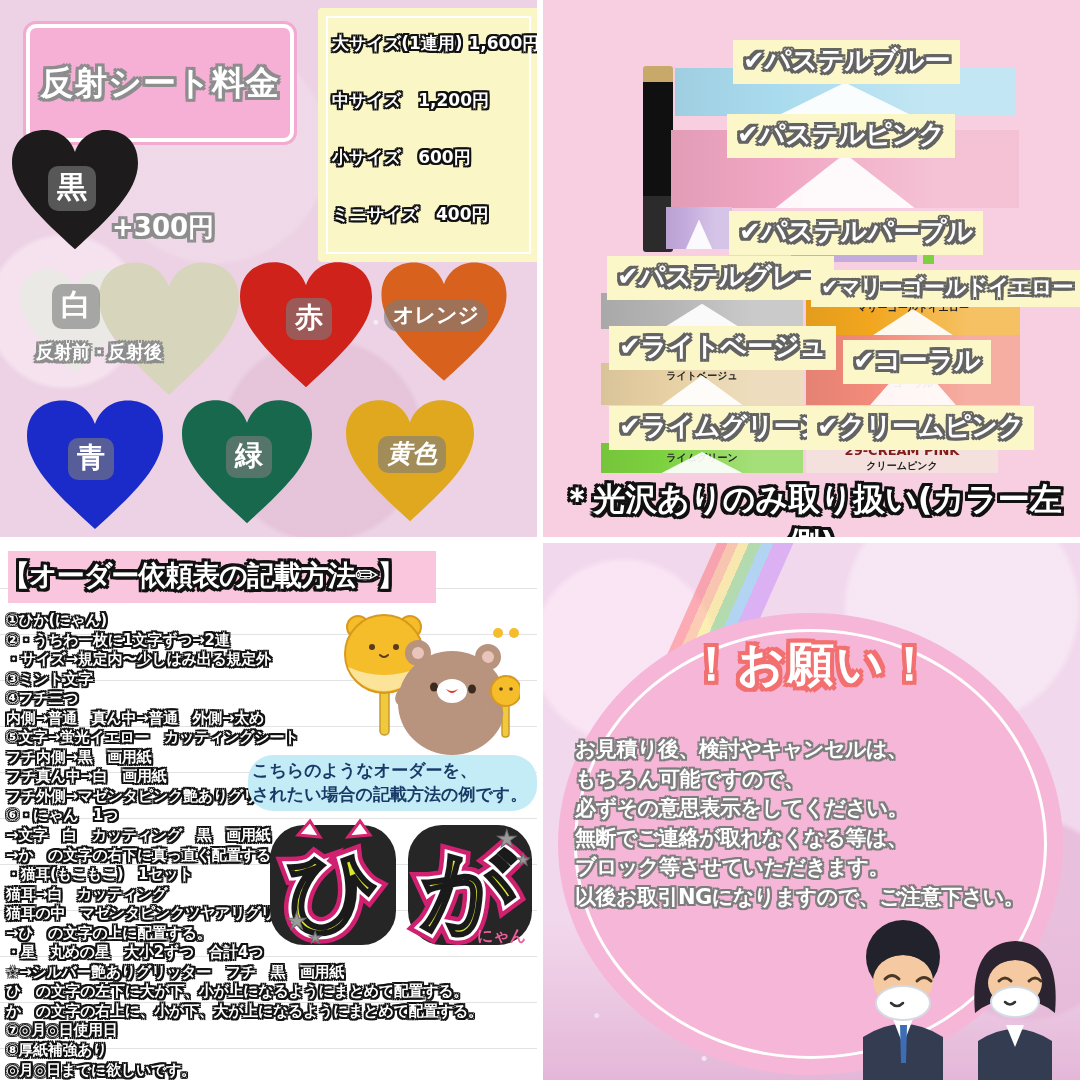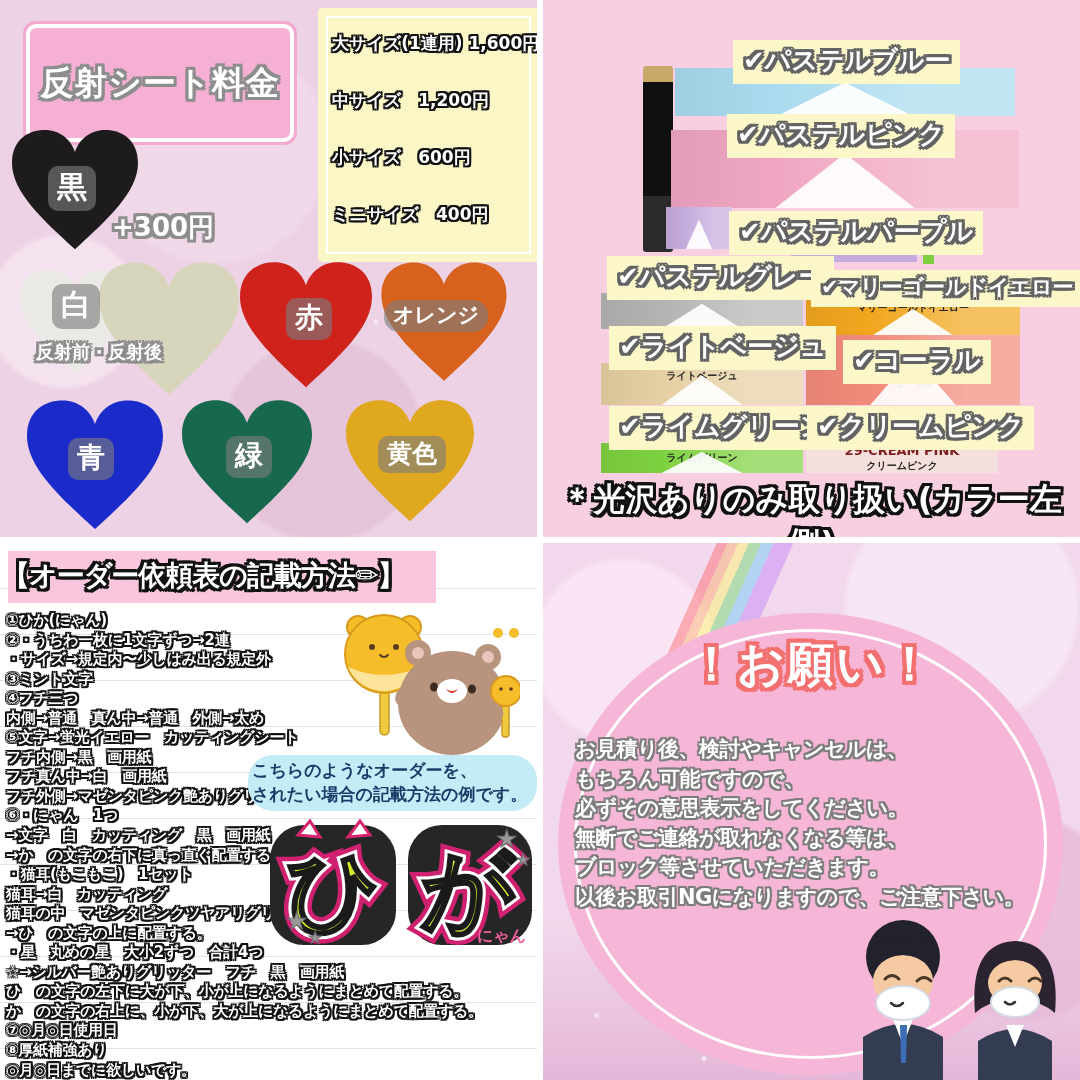--- a/index.html
+++ b/index.html
@@ -54,21 +54,21 @@
   .n-white{left:36px;top:340px;font-size:18px;}
   .h-red{left:234px;top:258px;width:144px;height:132px;}
   .l-red{left:286px;top:298px;font-size:28px;}
   .h-orange{left:376px;top:258px;width:136px;height:126px;}
   .l-orange{left:384px;top:300px;font-size:21px;border-radius:15px;}
   .h-blue{left:20px;top:396px;width:150px;height:136px;}
   .l-blue{left:68px;top:438px;font-size:28px;}
   .h-green{left:176px;top:396px;width:142px;height:130px;}
   .l-green{left:226px;top:436px;font-size:28px;}
   .h-yellow{left:340px;top:396px;width:140px;height:128px;}
-  .l-yellow{left:378px;top:436px;font-size:25px;}
+  .l-yellow{left:378px;top:436px;font-size:25px;font-style:italic;}
 
   
   .q2{background:#f8cee1;}
   .pkg{position:absolute;left:100px;top:66px;width:30px;height:186px;border-radius:3px;
     background:linear-gradient(180deg,#c9a96a 0 16px,#101010 16px 70%,#2b2b2b 70%);}
   .sheet{position:absolute;background-image:linear-gradient(90deg,rgba(0,0,0,.06),transparent 30%,rgba(255,255,255,.3) 75%);}
   .sheet::after{content:"";position:absolute;left:30%;right:30%;top:30%;bottom:0;
     background:rgba(255,255,255,.92);clip-path:polygon(0 100%,50% 0,100% 100%);}
   .t-blue{left:132px;top:68px;width:340px;height:48px;}
   .t-pink{left:128px;top:130px;width:348px;height:78px;}

